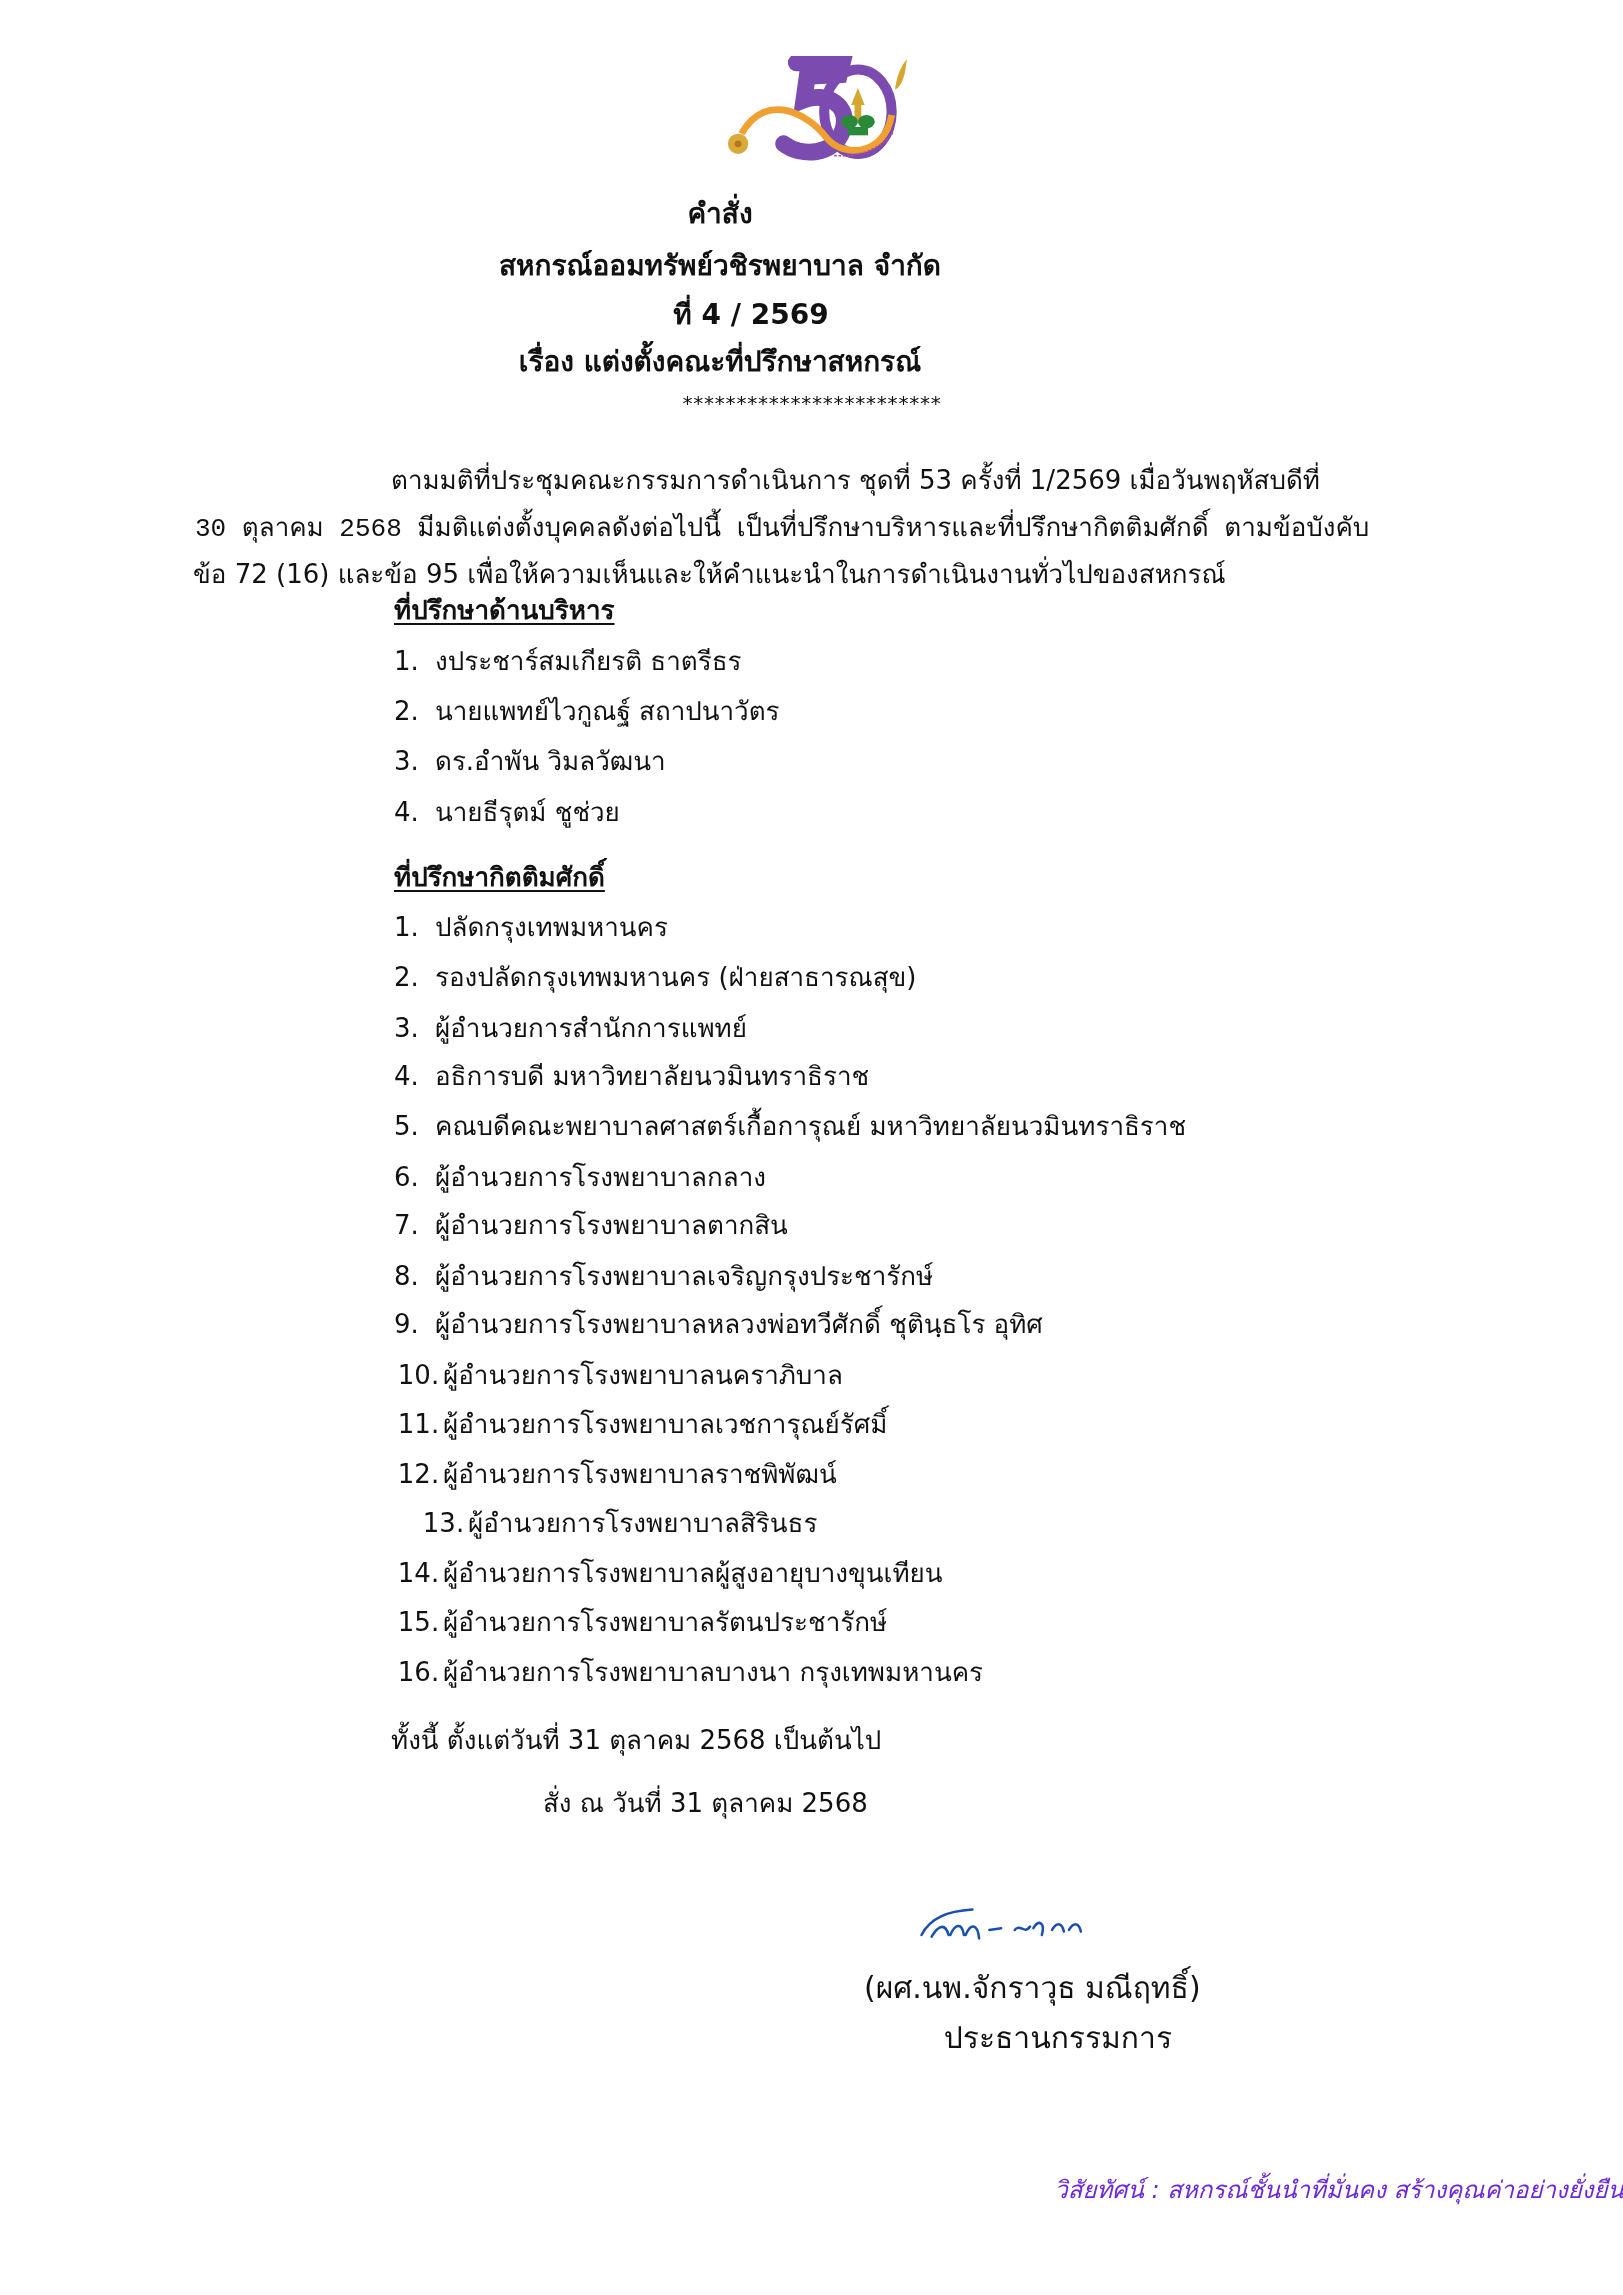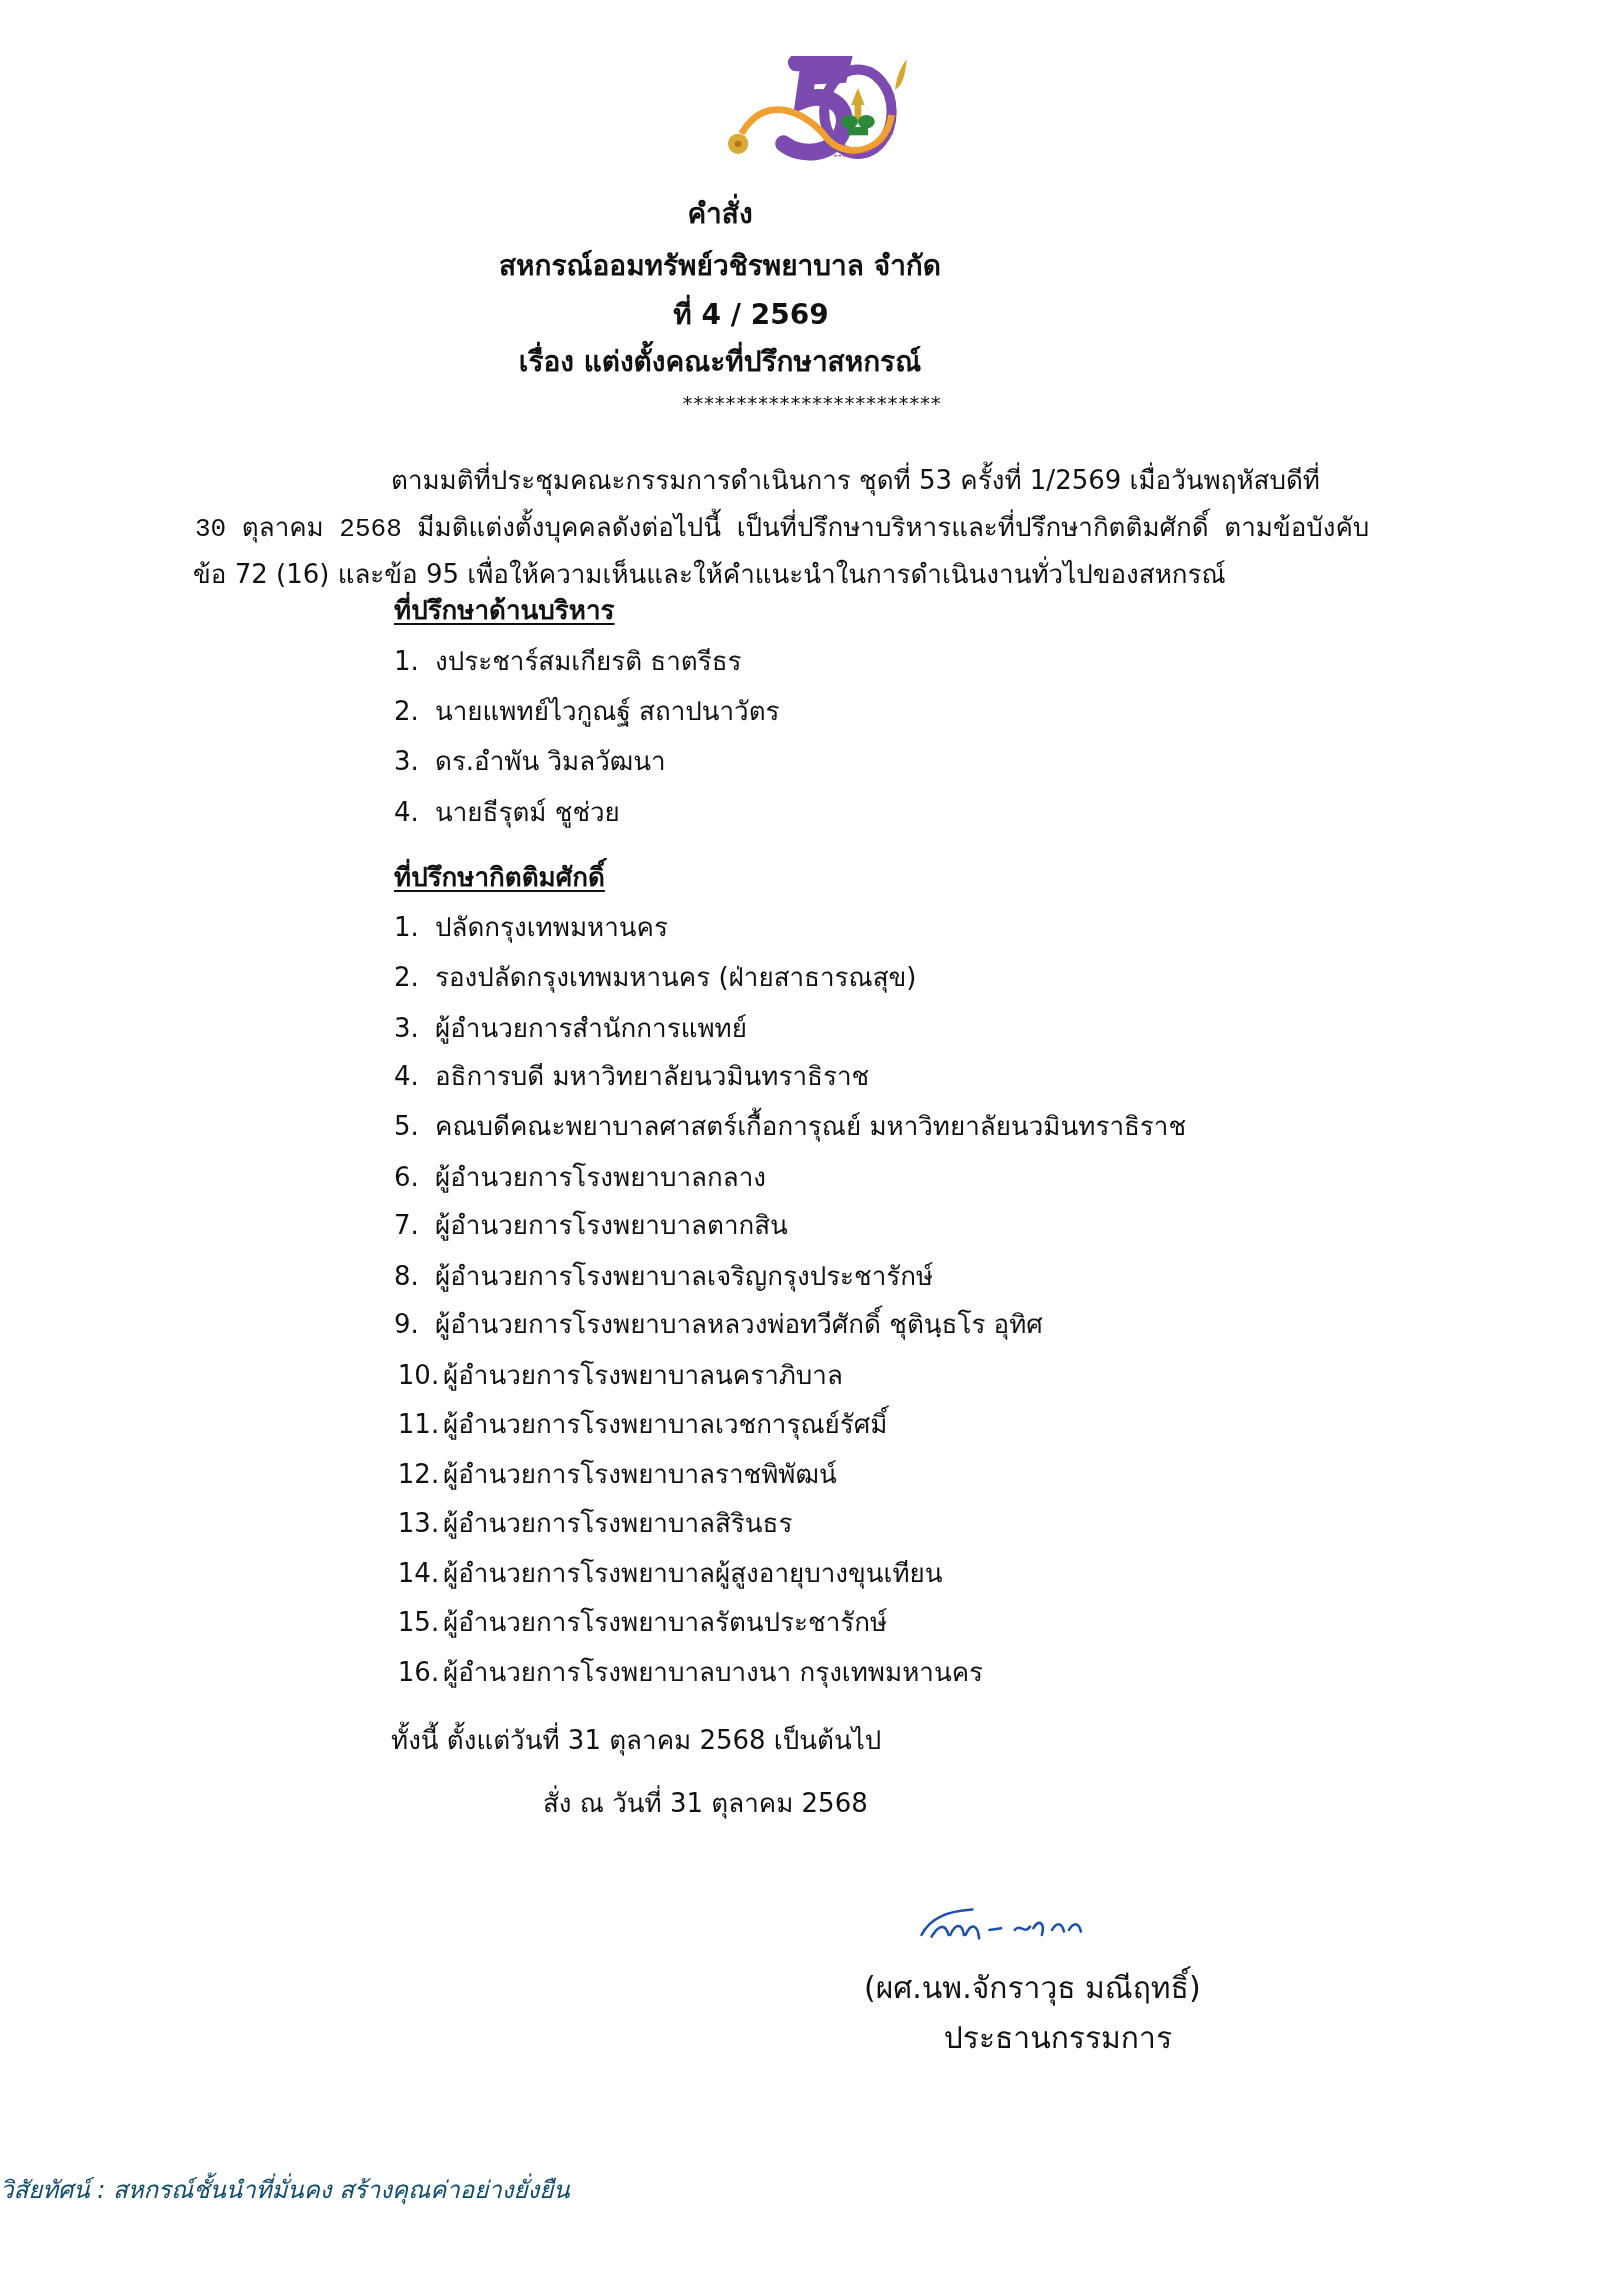--- a/index.html
+++ b/index.html
@@ -11,22 +11,22 @@
                 font-weight: bold; font-size: 28px; line-height: 34px; }
   .stars { position: absolute; left: 0; width: 1624px; text-align: center; font-size: 20px; line-height: 25px; letter-spacing: 0.8px; }
   .para { position: absolute; font-size: 26px; line-height: 34px; }
   .heading { position: absolute; left: 394px; font-weight: bold; font-size: 26px; line-height: 34px; text-decoration: underline; text-underline-offset: 4.2px; }
   .item { position: absolute; left: 394px; font-size: 26px; line-height: 34px; white-space: nowrap; }
   .item .num { display: inline-block; min-width: 41px; }
   .item.wide .num { min-width: 49px; text-align: center; }
   .closing { position: absolute; font-size: 26px; line-height: 34px; white-space: nowrap; }
   .sig-block { position: absolute; font-size: 30px; line-height: 34px; text-align: right; white-space: nowrap; }
   .signature { position: absolute; left: 913px; top: 1901px; width: 195px; height: 51px; }
-  .motto { position: absolute; left: 0; width: 1624px; text-align: left; font-size: 24px; line-height: 30px;
-           font-style: italic; color: #0c4a6e; }
+  .motto { position: absolute; left: 0; width: 1624px; text-align: right; font-size: 24px; line-height: 30px;
+           font-style: italic; color: #6d28d9; }
 </style>
 </head>
 <body>
 
 <div class="logo">
   <svg width="191" height="108" viewBox="0 0 226 128">
 
     <path d="M95 8 L150 6 L146 22 L108 24 L104 52 C130 42 160 58 150 88 C140 118 100 120 80 104" fill="none" stroke="#7b4bb0" stroke-width="20" stroke-linecap="round"></path>
 
     <ellipse cx="168" cy="66" rx="40" ry="50" fill="none" stroke="#7b4bb0" stroke-width="12"></ellipse>
@@ -70,21 +70,21 @@
 <div class="item" style="top:1011px;"><span class="num">3.</span><span>ผู้อำนวยการสำนักการแพทย์</span></div>
 <div class="item" style="top:1059px;"><span class="num">4.</span><span>อธิการบดี มหาวิทยาลัยนวมินทราธิราช</span></div>
 <div class="item" style="top:1109px;"><span class="num">5.</span><span>คณบดีคณะพยาบาลศาสตร์เกื้อการุณย์ มหาวิทยาลัยนวมินทราธิราช</span></div>
 <div class="item" style="top:1160px;"><span class="num">6.</span><span>ผู้อำนวยการโรงพยาบาลกลาง</span></div>
 <div class="item" style="top:1208px;"><span class="num">7.</span><span>ผู้อำนวยการโรงพยาบาลตากสิน</span></div>
 <div class="item" style="top:1259px;"><span class="num">8.</span><span>ผู้อำนวยการโรงพยาบาลเจริญกรุงประชารักษ์</span></div>
 <div class="item" style="top:1307px;"><span class="num">9.</span><span>ผู้อำนวยการโรงพยาบาลหลวงพ่อทวีศักดิ์ ชุตินฺธโร อุทิศ</span></div>
 <div class="item wide" style="top:1358px;"><span class="num">10.</span><span>ผู้อำนวยการโรงพยาบาลนคราภิบาล</span></div>
 <div class="item wide" style="top:1407px;"><span class="num">11.</span><span>ผู้อำนวยการโรงพยาบาลเวชการุณย์รัศมิ์</span></div>
 <div class="item wide" style="top:1457px;"><span class="num">12.</span><span>ผู้อำนวยการโรงพยาบาลราชพิพัฒน์</span></div>
-<div class="item wide" style="top:1506px;"><span class="num">13.</span><span>ผู้อำนวยการโรงพยาบาลสิรินธร</span></div>
+<div class="item wide" style="top:1506px;margin-left:25px;"><span class="num">13.</span><span>ผู้อำนวยการโรงพยาบาลสิรินธร</span></div>
 <div class="item wide" style="top:1556px;"><span class="num">14.</span><span>ผู้อำนวยการโรงพยาบาลผู้สูงอายุบางขุนเทียน</span></div>
 <div class="item wide" style="top:1605px;"><span class="num">15.</span><span>ผู้อำนวยการโรงพยาบาลรัตนประชารักษ์</span></div>
 <div class="item wide" style="top:1655px;"><span class="num">16.</span><span>ผู้อำนวยการโรงพยาบาลบางนา กรุงเทพมหานคร</span></div>
 
 <div class="closing" style="left:391px; top:1723px;">ทั้งนี้ ตั้งแต่วันที่ 31 ตุลาคม 2568 เป็นต้นไป</div>
 <div class="closing" style="left:543px; top:1786px;">สั่ง ณ วันที่ 31 ตุลาคม 2568</div>
 
 <div class="signature">
   <svg width="195" height="51" viewBox="0 0 230 60">
     <g fill="none" stroke="#1a4fb0" stroke-width="3" stroke-linecap="round">

